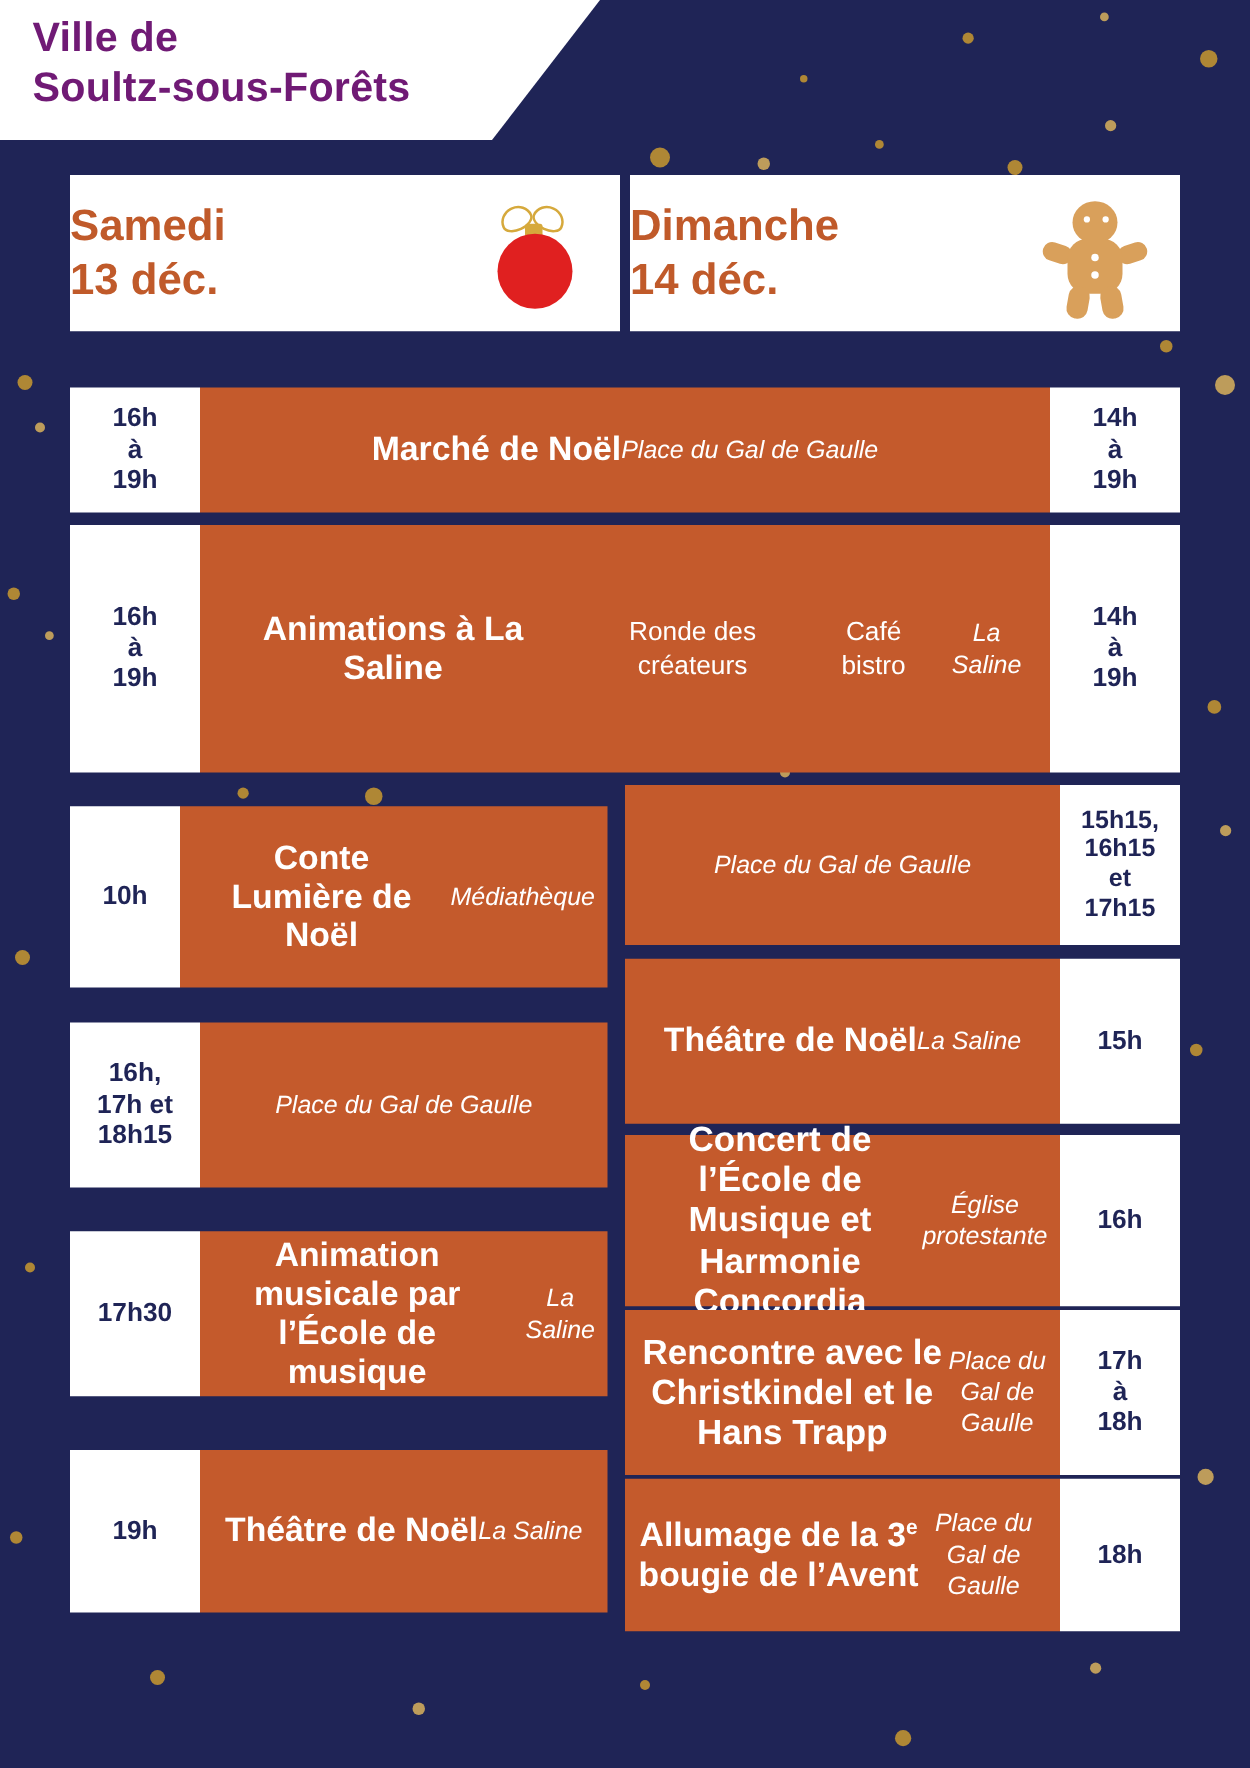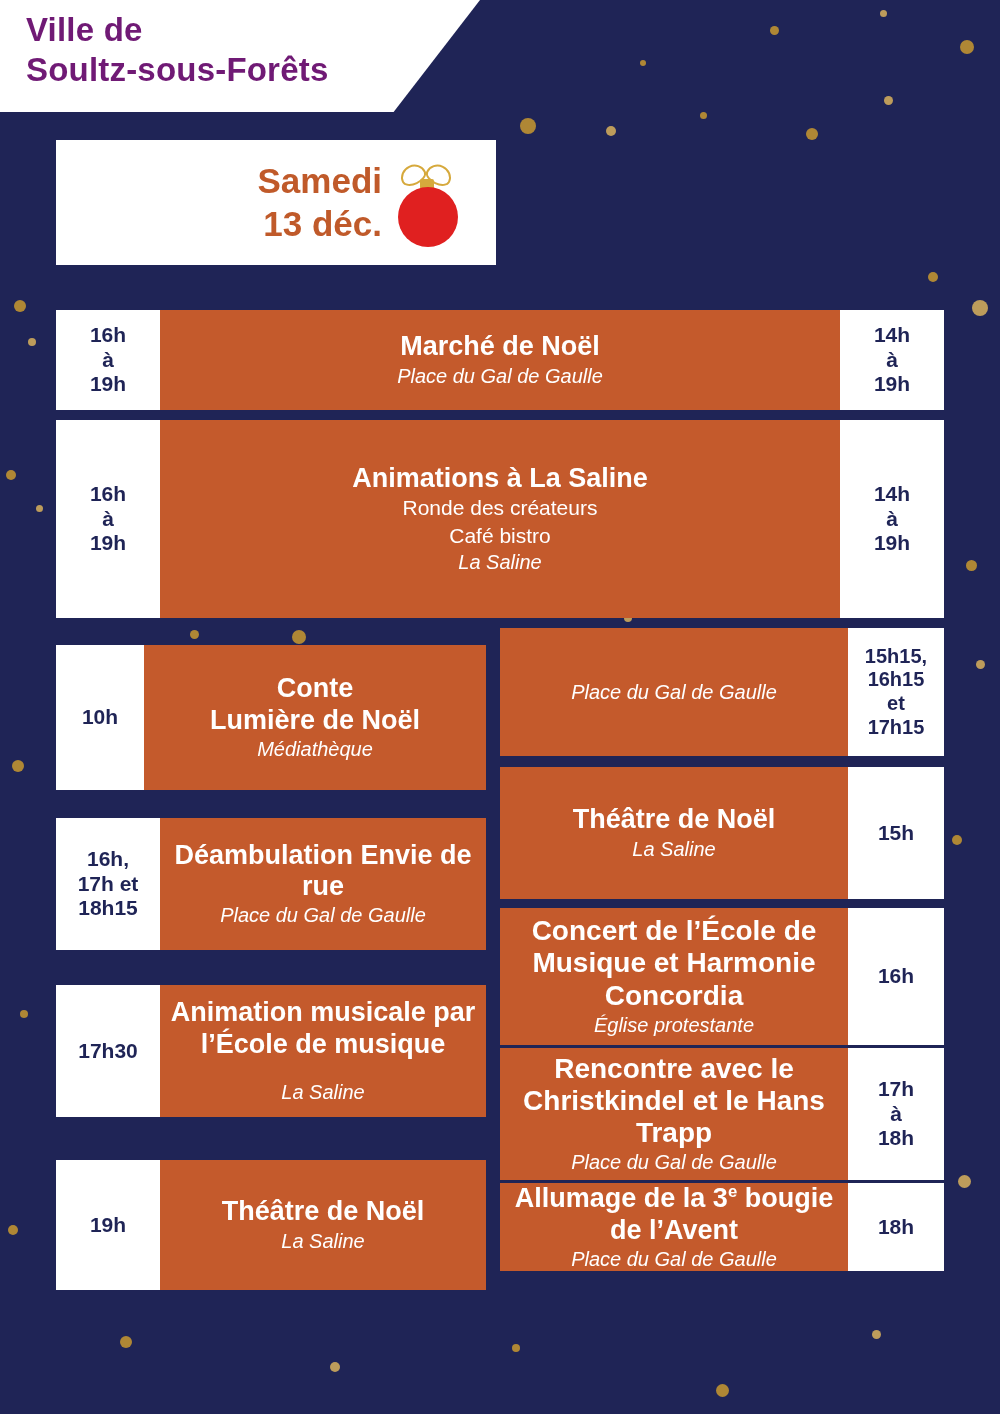--- a/index.html
+++ b/index.html
@@ -58,21 +58,21 @@
     height: 125px;
     background: #fff;
     display: flex;
     align-items: center;
     justify-content: space-between;
     box-sizing: border-box;
     padding: 0 22px 0 0;
   }
   .day-text {
     flex: 1;
-    text-align: right;
+    text-align: left;
     color: #c05a2a;
     font-weight: bold;
     line-height: 1.1;
   }
   .day-text .d1 { font-size: 35px; display: block; }
   .day-text .d2 { font-size: 35px; display: block; margin-top: 4px; }
   .day-icon { width: 92px; height: 108px; position: relative; flex: none; }
 
   
   .bauble-cap {
@@ -132,21 +132,21 @@
     align-items: center;
     justify-content: center;
     text-align: center;
     box-sizing: border-box;
     padding: 4px 2px;
   }
   .event-box {
     background: #c45a2c;
     color: #ffffff;
     display: flex;
-    flex-direction: column;
+    flex-direction: row;
     align-items: center;
     justify-content: center;
     text-align: center;
     box-sizing: border-box;
     padding: 6px 10px;
   }
   .event-title {
     font-weight: bold;
     font-size: 27px;
     line-height: 1.15;
@@ -212,20 +212,38 @@
       <span class="d1">Samedi</span>
       <span class="d2">13 déc.</span>
     </div>
     <div class="day-icon">
       <div class="bow left"></div>
       <div class="bow right"></div>
       <div class="bauble-cap"></div>
       <div class="bauble-ball"></div>
     </div>
   </div>
+  <div class="day-card">
+    <div class="day-text">
+      <span class="d1">Dimanche</span>
+      <span class="d2">14 déc.</span>
+    </div>
+    <div class="day-icon">
+      <div class="gb gb-arm l"></div>
+      <div class="gb gb-arm r"></div>
+      <div class="gb gb-head"></div>
+      <div class="gb gb-body"></div>
+      <div class="gb gb-leg l"></div>
+      <div class="gb gb-leg r"></div>
+      <div class="gb-eye l"></div>
+      <div class="gb-eye r"></div>
+      <div class="gb-btn b1"></div>
+      <div class="gb-btn b2"></div>
+    </div>
+  </div>
 </div>
 
 <div class="row" style="top:310px;left:56px;width:888px;height:100px;">
   <div class="time-box" style="width:104px;">
     <span>16h<br>à<br>19h</span>
   </div>
   <div class="event-box" style="flex:1;">
     <div class="event-title">Marché de Noël</div>
     <div class="event-place">Place du Gal de Gaulle</div>
   </div>
@@ -257,21 +275,20 @@
     <div class="event-title">Conte<br>Lumière de Noël</div>
     <div class="event-place">Médiathèque</div>
   </div>
 </div>
 
 <div class="row" style="top:818px;left:56px;width:430px;height:132px;">
   <div class="time-box" style="width:104px;">
     <span>16h,<br>17h et<br>18h15</span>
   </div>
   <div class="event-box" style="flex:1;">
-    <div class="event-title">Déambulation Envie de rue</div>
     <div class="event-place">Place du Gal de Gaulle</div>
   </div>
 </div>
 
 <div class="row" style="top:985px;left:56px;width:430px;height:132px;">
   <div class="time-box" style="width:104px;">
     <span>17h30</span>
   </div>
   <div class="event-box" style="flex:1;gap:19px;">
     <div class="event-title">Animation musicale par l’École de musique</div>
@@ -321,21 +338,21 @@
 <div class="row" style="top:1048px;left:500px;width:444px;height:132px;">
   <div class="event-box" style="flex:1;">
     <div class="event-title small-title">Rencontre avec le Christkindel et le Hans Trapp</div>
     <div class="event-place">Place du Gal de Gaulle</div>
   </div>
   <div class="time-box" style="width:96px;">
     <span>17h<br>à<br>18h</span>
   </div>
 </div>
 
-<div class="row" style="top:1183px;left:500px;width:444px;height:88px;">
+<div class="row" style="top:1183px;left:500px;width:444px;height:122px;">
   <div class="event-box" style="flex:1;">
     <div class="event-title"><span>Allumage de la 3</span><span class="sup">e</span><span> bougie de l’Avent</span></div>
     <div class="event-place">Place du Gal de Gaulle</div>
   </div>
   <div class="time-box" style="width:96px;">
     <span>18h</span>
   </div>
 </div>
 
 </body></html>

